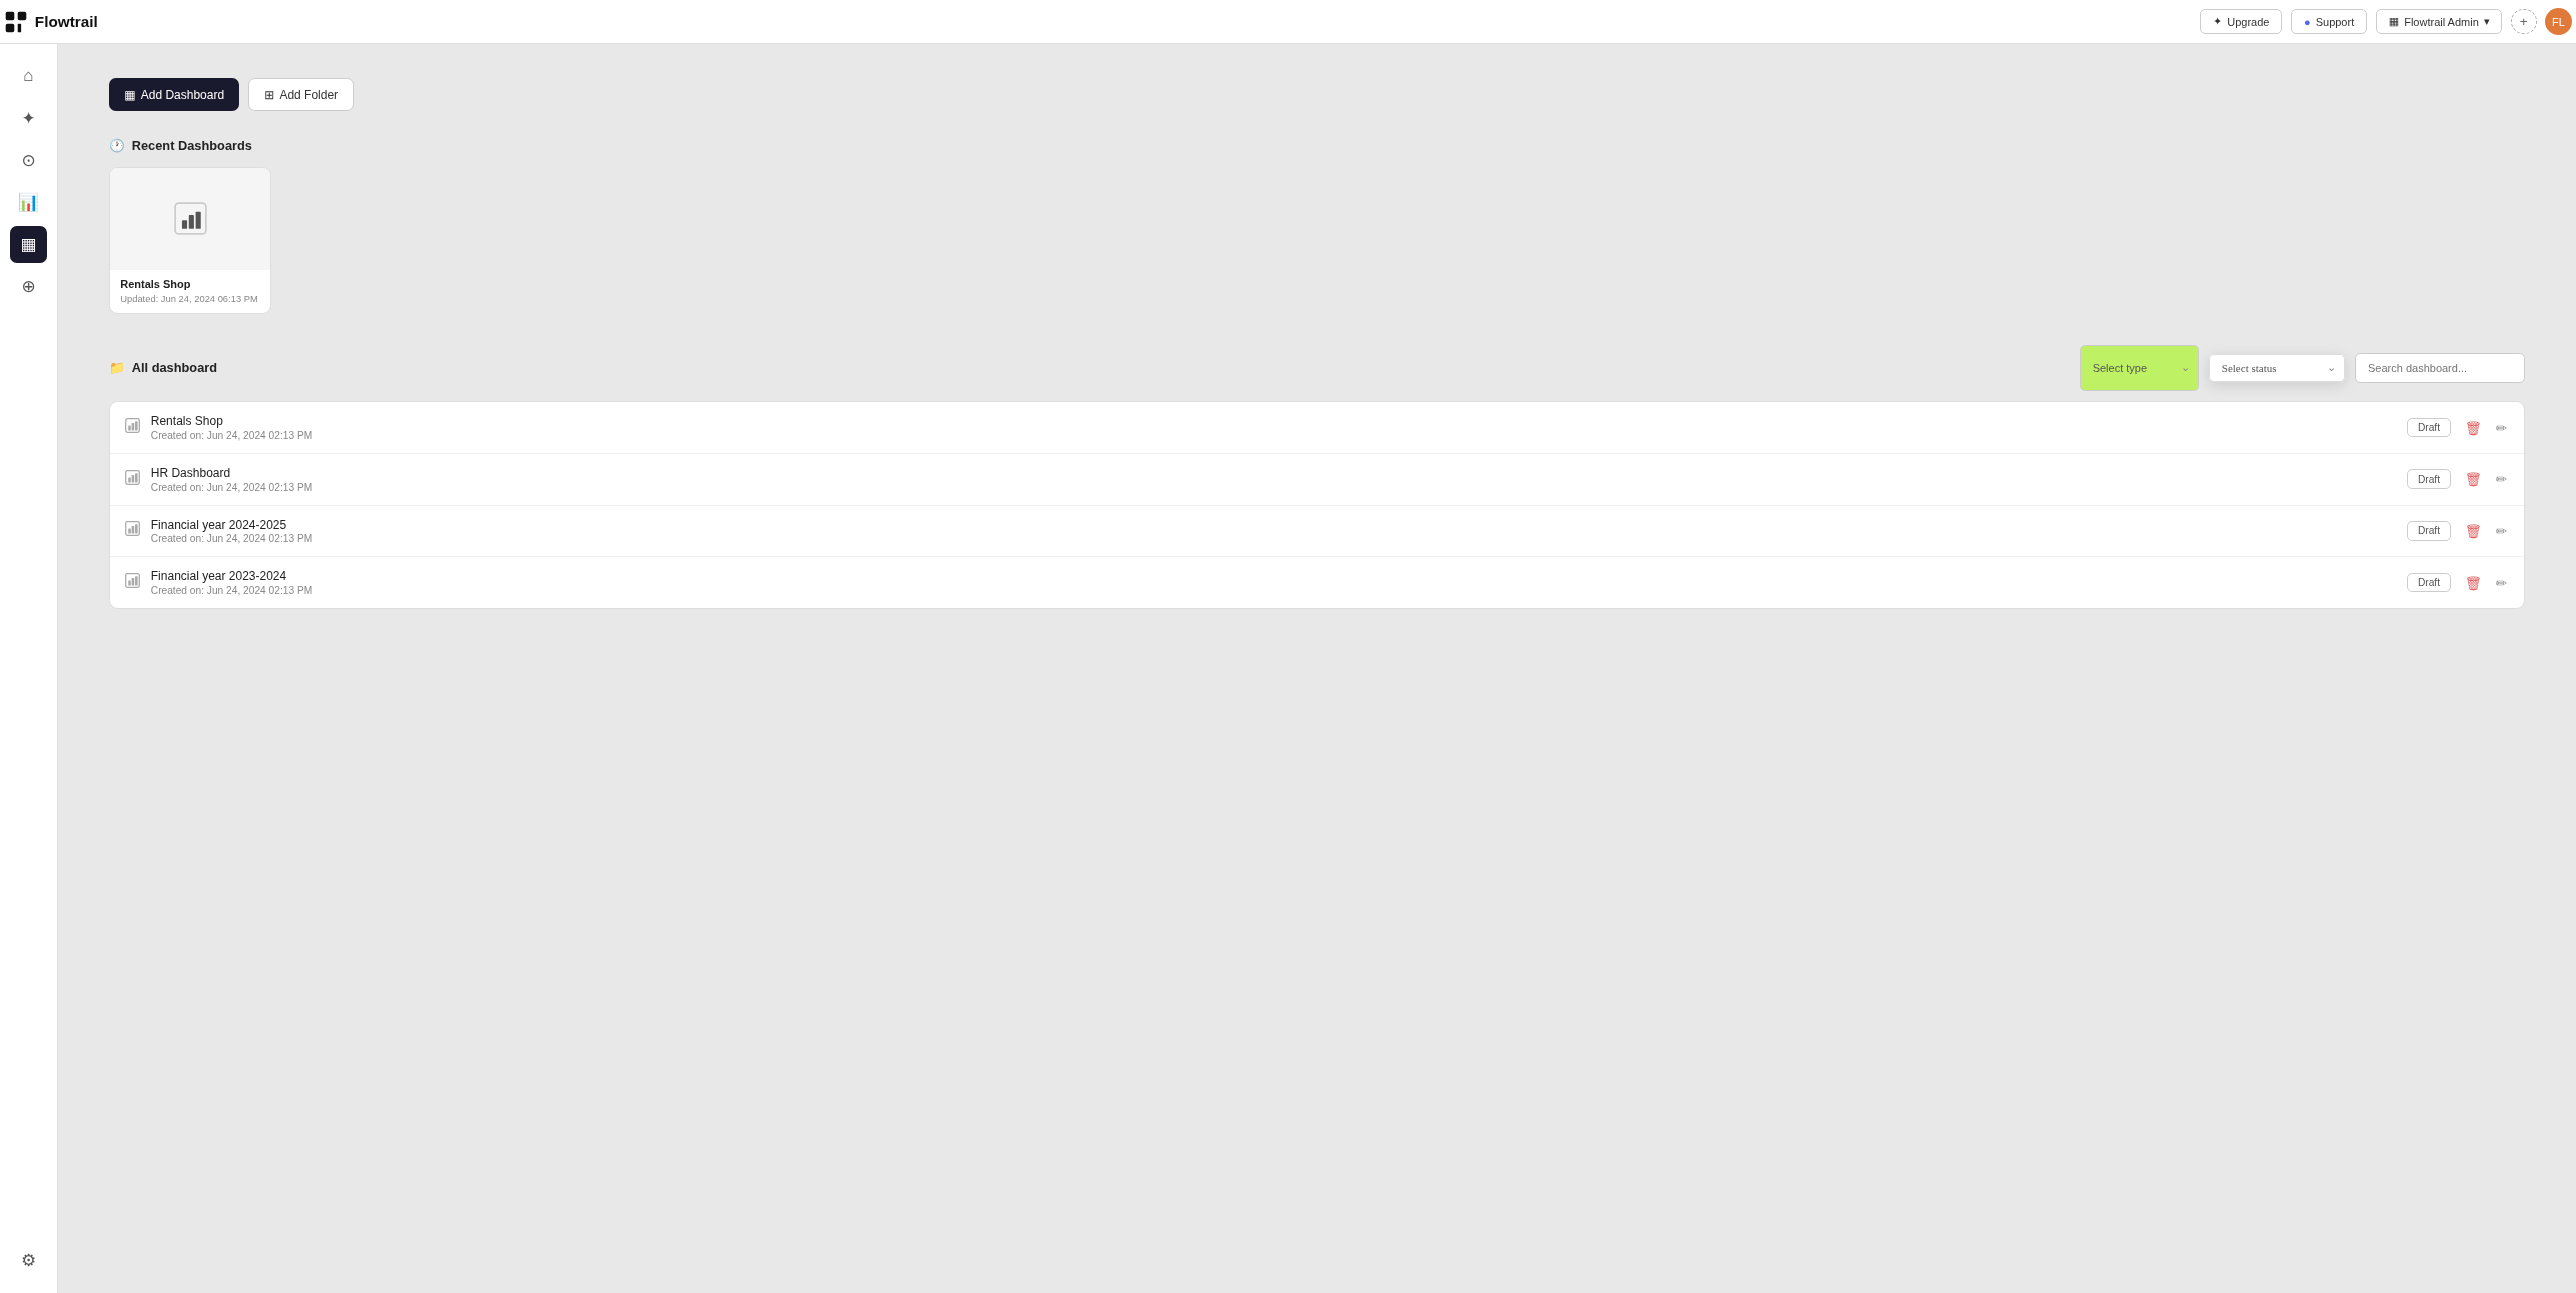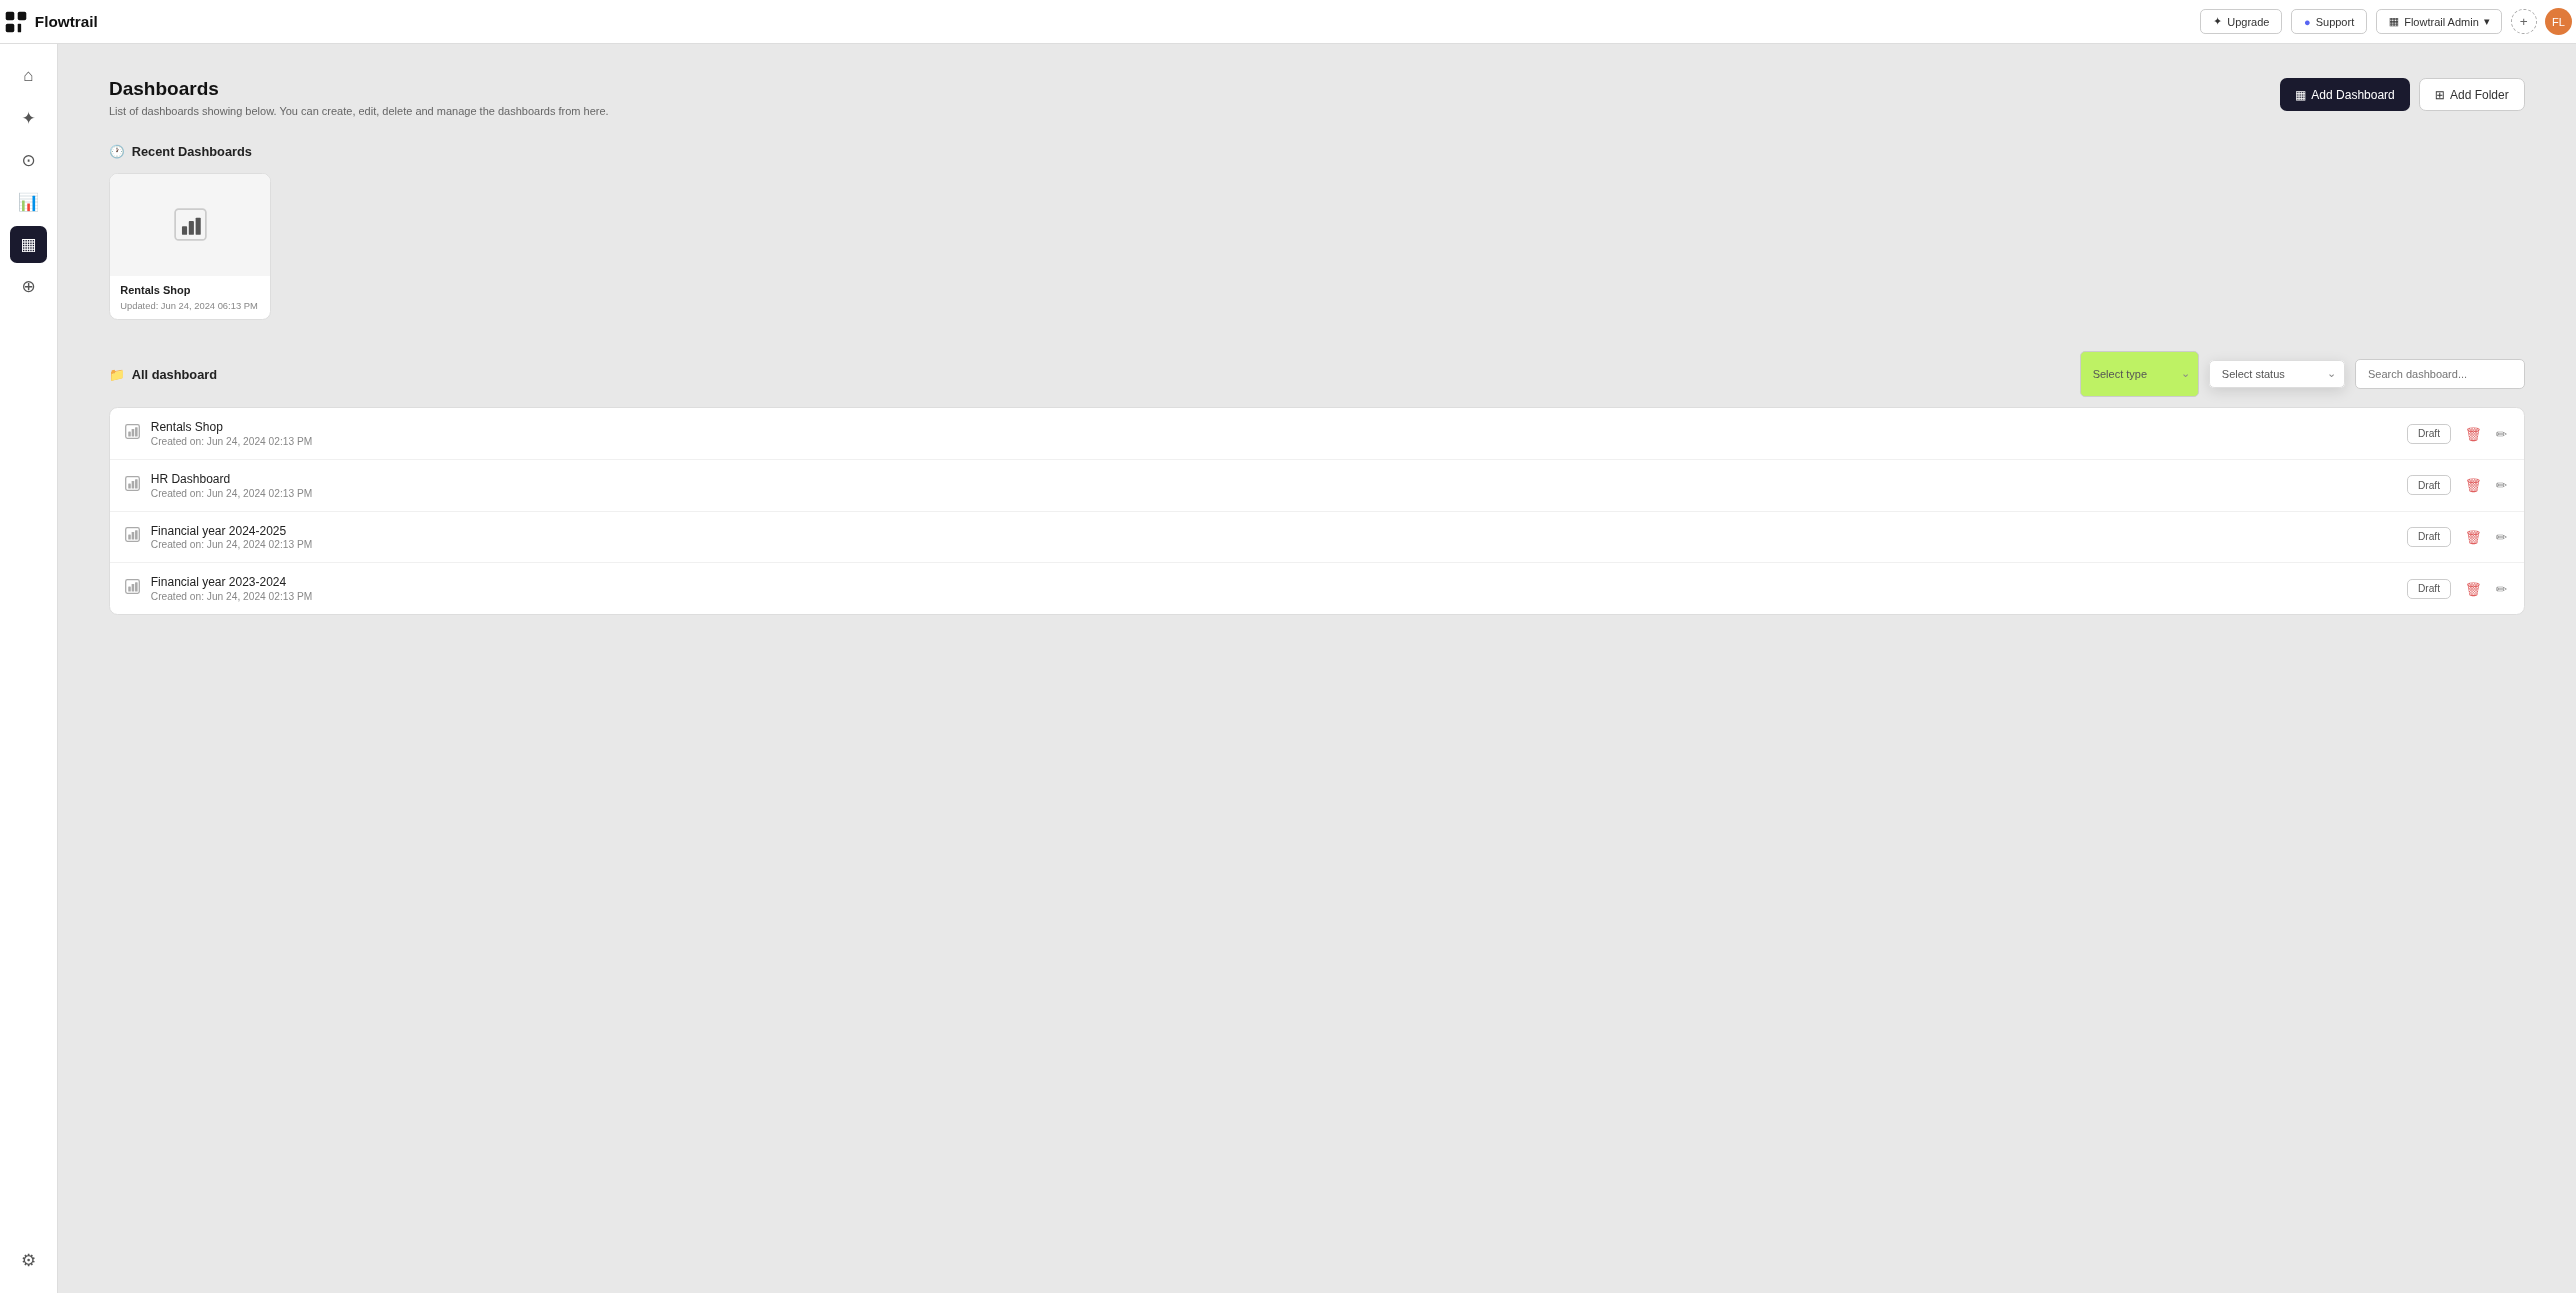--- a/index.html
+++ b/index.html
@@ -111,21 +111,21 @@
       box-shadow: 0 3.4px 13.6px rgba(0,0,0,0.12); border-radius: 5.1px; background: #fff;
     }
     .select-status-wrapper::after {
       content: '⌄'; position: absolute; right: 8.5px; top: 50%; transform: translateY(-55%);
       pointer-events: none; color: #888; font-size: 11px;
     }
     .filter-select-status {
       border: 0.9px solid #ddd; border-radius: 5.1px; padding: 6.8px 12px;
       background: #fff; font-size: 11px; color: #555; cursor: pointer;
       appearance: none; -webkit-appearance: none;
-      padding-right: 24px; min-width: 136px;
+      padding-right: 24px; min-width: 136px; font-family: Liberation Serif, serif;
     }
     .search-input {
       border: 0.9px solid #ccc; border-radius: 5.1px; padding: 8px 12px;
       background: #fff; font-size: 11px; color: #555; min-width: 170px; outline: none;
     }
 
     
     .dashboard-list { background: #fff; border-radius: 8.5px; overflow: hidden; border: 0.9px solid #ddd; }
     .dashboard-row {
       display: flex; align-items: center; padding: 12px 13.6px;
@@ -199,24 +199,20 @@
       <span class="sidebar-icon">⊕</span>
     </div>
     <div class="sidebar-item" style="margin-top:auto;">
       <span class="sidebar-icon">⚙</span>
     </div>
   </nav>
 
   <main class="main">
 
     <div class="page-header">
-      <div class="page-title-section">
-        <h1 class="page-title">Dashboards</h1>
-        <p class="page-subtitle">List of dashboards showing below. You can create, edit, delete and manage the dashboards from here.</p>
-      </div>
       <div class="page-actions">
         <button class="btn-primary">
           <span>▦</span>
           <span>Add Dashboard</span>
         </button>
         <button class="btn-secondary">
           <span>⊞</span>
           <span>Add Folder</span>
         </button>
       </div>

